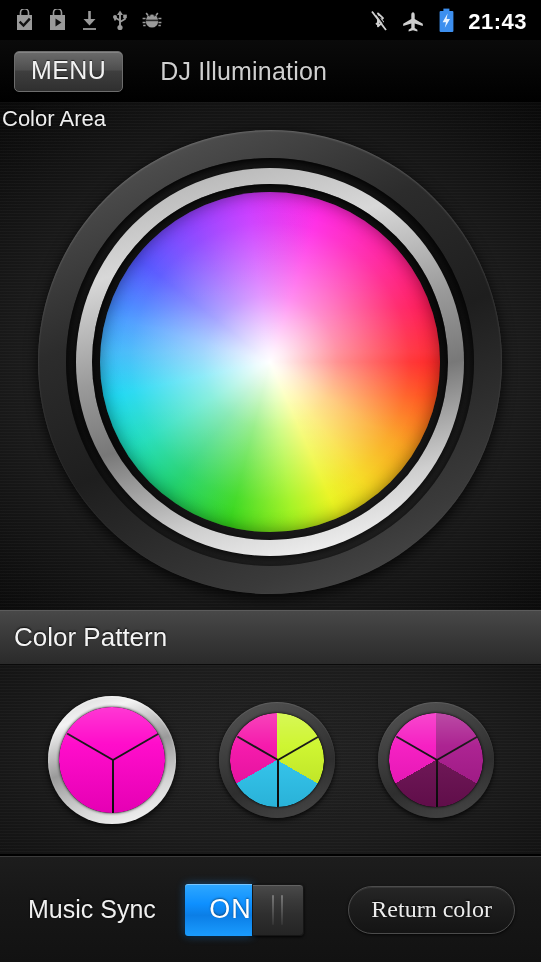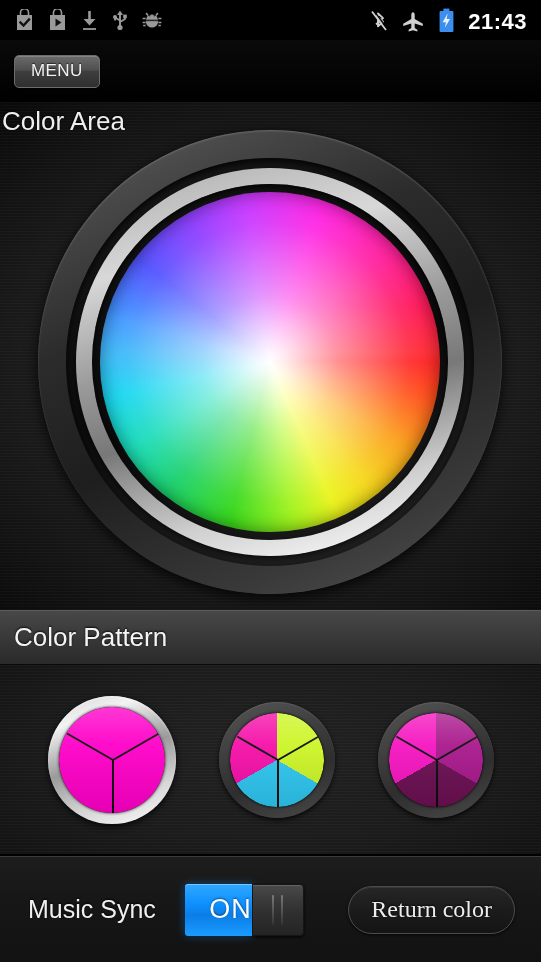--- a/index.html
+++ b/index.html
@@ -31,21 +31,21 @@
     position:absolute; top:40px; left:0; width:541px; height:62px;
     background:linear-gradient(to bottom,#0a0a0a 0%,#000 100%);
     display:flex; align-items:center;
   }
   .menu-btn{
     margin-left:14px;
     padding:6px 16px 8px 16px;
     border-radius:5px;
     border:1px solid #6d6d6d;
     background:linear-gradient(to bottom,#6b6b6b 0%,#4f4f4f 45%,#3e3e3e 50%,#2f2f2f 100%);
-    color:#f2f2f2; font-size:17px; letter-spacing:0.4px;
+    color:#f2f2f2; font-size:25px; letter-spacing:0.4px;
     text-shadow:0 -1px 1px rgba(0,0,0,.6);
     box-shadow:inset 0 1px 0 rgba(255,255,255,.18), 0 1px 2px rgba(0,0,0,.8);
     line-height:1;
     white-space:nowrap;
     cursor:pointer;
     text-align:center;
   }
   .app-title{
     margin-left:37px;
     font-size:25px; color:#cfcfcf; letter-spacing:.2px;
@@ -64,21 +64,21 @@
   
   .texture{
     position:absolute; inset:0;
     background:repeating-linear-gradient(to bottom,
       rgba(255,255,255,.022) 0px, rgba(255,255,255,.022) 1px,
       rgba(0,0,0,.05) 1px, rgba(0,0,0,.05) 3px);
     pointer-events:none;
   }
   .section-label{
     position:absolute; left:2px; top:4px;
-    font-size:26px; color:#efefef;
+    font-size:22px; color:#efefef;
     text-shadow:0 -1px 2px rgba(0,0,0,.9);
     z-index:6;
     white-space:nowrap;
   }
 
   
   .dial-wrap{
     position:absolute;
     left:30px; top:20px;
     width:480px; height:480px;
@@ -335,20 +335,21 @@
       <rect x="5.4" y="0.6" width="6" height="2.4" fill="#3d8fef"></rect>
       <rect x="1.6" y="3" width="13.8" height="21" rx="1" fill="#3d8fef"></rect>
       <path d="M9.6 5.6L4.6 14.2h3.4l-1.2 5.6 5.2-8.8H8.6z" fill="#e8f2ff"></path>
     </svg>
     <div class="clock">21:43</div>
   </div>
 </div>
 
 <div class="titlebar">
   <div class="menu-btn">MENU</div>
+  <div class="app-title">DJ Illumination</div>
 </div>
 
 <div class="color-area">
   <div class="texture"></div>
   <div class="section-label">Color Area</div>
 
   <div class="dial-wrap">
     <div class="bezel-outer"></div>
     <div class="bezel-gap"></div>
     <div class="ring-silver"></div>

